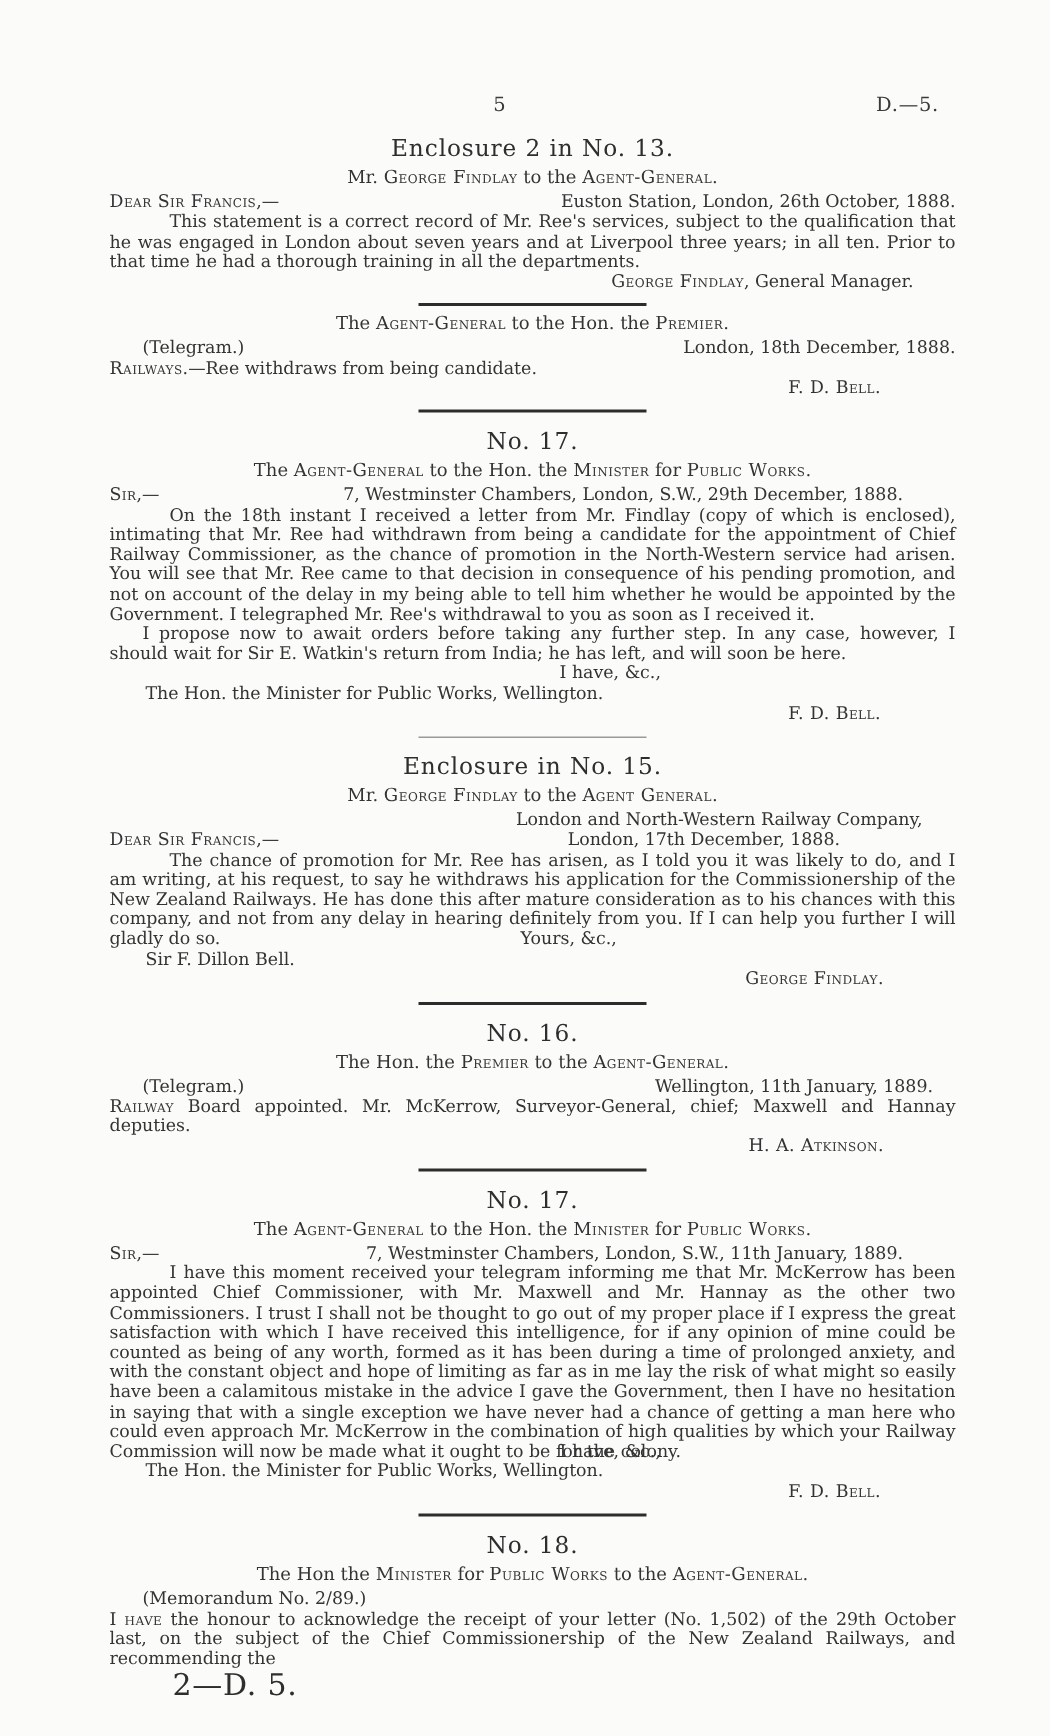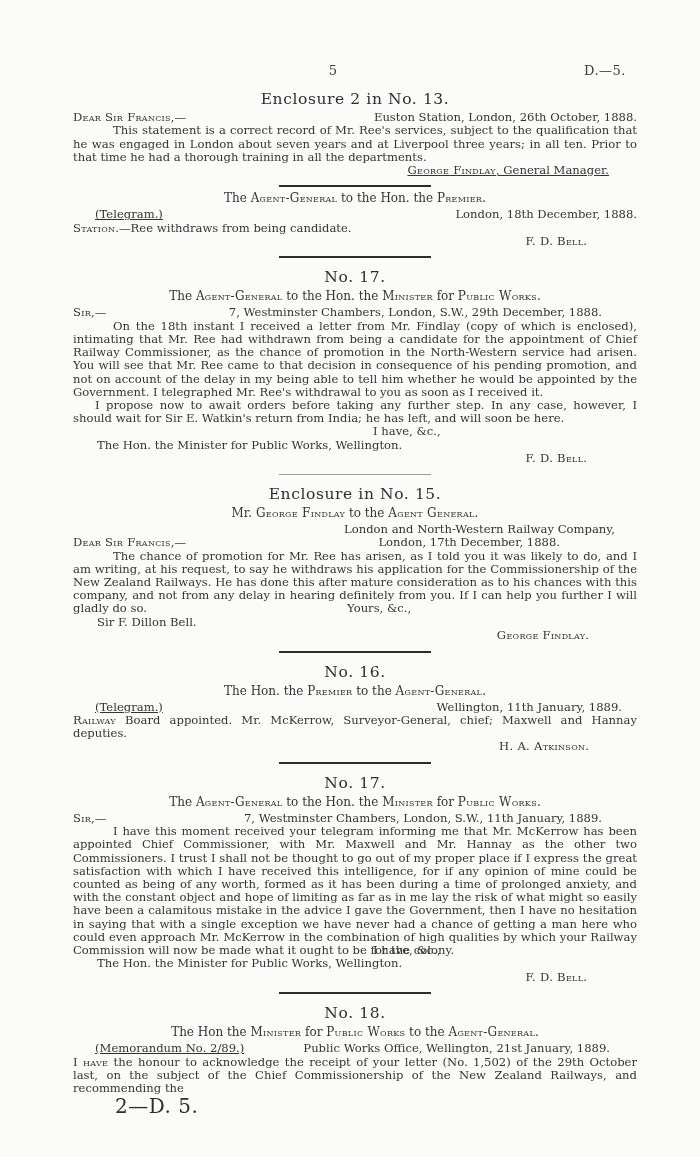--- a/index.html
+++ b/index.html
@@ -11,67 +11,68 @@
     -webkit-font-smoothing:antialiased;
   }
   .page{position:relative;width:700px;height:1157px;padding:64px 63px 0 73px;box-sizing:border-box;}
   .page-header{position:relative;height:16px;font-size:13px;color:#3a3a3a;}
   .page-num{position:absolute;left:0;right:44px;text-align:center;}
   .doc-ref{position:absolute;right:11px;top:0;letter-spacing:.5px;}
   .sec-title{font-size:15.5px;line-height:18px;font-weight:normal;text-align:center;margin:10px 0 3px;color:#2e2e2e;letter-spacing:.6px;}
   .sec-heading{text-align:center;font-size:12px;line-height:14px;margin:0 0 3px;color:#343434;}
   .sc{font-variant:small-caps;letter-spacing:.3px;}
   .row{display:flex;justify-content:space-between;line-height:13.4px;}
-  .ind-sm{padding-left:22px;text-decoration:underline;}
+  .ind-sm{padding-left:22px;}
   p.body{margin:0;text-align:justify;color:#343434;}
   .ti-lg{text-indent:40px;}
   .ti-sm{text-indent:22px;}
   .valediction{line-height:13.4px;padding-left:300px;}
   .valediction.overlap{margin-top:-13.2px;}
   .valediction.yours{padding-left:274px;}
   .signoff{display:flex;justify-content:space-between;line-height:13.4px;flex-direction:column;}
   .addressee{padding-left:24px;}
   .signature{text-align:right;line-height:13.4px;}
   .pr0{padding-right:0;} .pr15{padding-right:15px;} .pr22{padding-right:22px;}
-  .pr27{padding-right:27px;} .pr28{padding-right:28px;text-decoration:underline;} .pr35{padding-right:35px;}
+  .pr27{padding-right:27px;} .pr28{padding-right:28px;} .pr35{padding-right:35px;}
   .pr48{padding-right:48px;} .pr50{padding-right:50px;} .pr77{padding-right:77px;}
   .addr-line{text-align:right;line-height:13.4px;}
   hr.rule{border:none;border-top:2.5px solid #2c2c2c;width:152px;margin:8px auto 4px;}
   hr.rule.thin{border-top:1px solid #9a9a9a;}
   .footer-mark{font-size:20px;margin:5px 0 0 42px;color:#2e2e2e;letter-spacing:.5px;}
   section{margin:0;}
 </style>
 </head>
 <body>
 
 <main class="page">
 
   <div class="page-header">
     <span class="page-num">5</span>
     <span class="doc-ref">D.—5.</span>
   </div>
 
   <section>
     <h2 class="sec-title">Enclosure 2 in No. 13.</h2>
+    <div class="sec-heading"><span>Mr. </span><span class="sc">George Findlay</span><span> to the </span><span class="sc">Agent-General</span><span>.</span></div>
     <div class="row">
       <span class="salutation"><span class="sc">Dear Sir Francis</span><span>,—</span></span>
       <span class="dateline pr0">Euston Station, London, 26th October, 1888.</span>
     </div>
     <p class="body ti-lg">This statement is a correct record of Mr. Ree's services, subject to the qualification that he was engaged in London about seven years and at Liverpool three years; in all ten. Prior to that time he had a thorough training in all the departments.</p>
     <div class="signature pr28"><span class="sc">George Findlay</span><span>, General Manager.</span></div>
     <hr class="rule">
   </section>
 
   <section>
     <div class="sec-heading"><span>The </span><span class="sc">Agent-General</span><span> to the Hon. the </span><span class="sc">Premier</span><span>.</span></div>
     <div class="row">
       <span class="ind-sm">(Telegram.)</span>
       <span class="dateline pr0">London, 18th December, 1888.</span>
     </div>
-    <p class="body ti-0"><span class="sc">Station</span><span>.—Ree withdraws from being candidate.</span></p>
+    <p class="body ti-0"><span class="sc">Railways</span><span>.—Ree withdraws from being candidate.</span></p>
     <div class="signature pr50"><span class="sc">F. D. Bell</span><span>.</span></div>
     <hr class="rule">
   </section>
 
   <section>
     <h2 class="sec-title">No. 17.</h2>
     <div class="sec-heading"><span>The </span><span class="sc">Agent-General</span><span> to the Hon. the </span><span class="sc">Minister</span><span> for </span><span class="sc">Public Works</span><span>.</span></div>
     <div class="row">
       <span class="salutation"><span class="sc">Sir</span><span>,—</span></span>
       <span class="dateline pr35">7, Westminster Chambers, London, S.W., 29th December, 1888.</span>
@@ -129,19 +130,18 @@
       <span class="signature pr50"><span class="sc">F. D. Bell</span><span>.</span></span>
     </div>
     <hr class="rule">
   </section>
 
   <section>
     <h2 class="sec-title">No. 18.</h2>
     <div class="sec-heading"><span>The Hon the </span><span class="sc">Minister</span><span> for </span><span class="sc">Public Works</span><span> to the </span><span class="sc">Agent-General</span><span>.</span></div>
     <div class="row">
       <span class="ind-sm">(Memorandum No. 2/89.)</span>
-      <span class="dateline pr27">Public Works Office, Wellington, 21st January, 1889.</span>
     </div>
     <p class="body"><span>I </span><span class="sc">have</span><span> the honour to acknowledge the receipt of your letter (No. 1,502) of the 29th October last, on the subject of the Chief Commissionership of the New Zealand Railways, and recommending the</span></p>
     <div class="footer-mark">2—D. 5.</div>
   </section>
 
 </main>
 
 </body></html>

